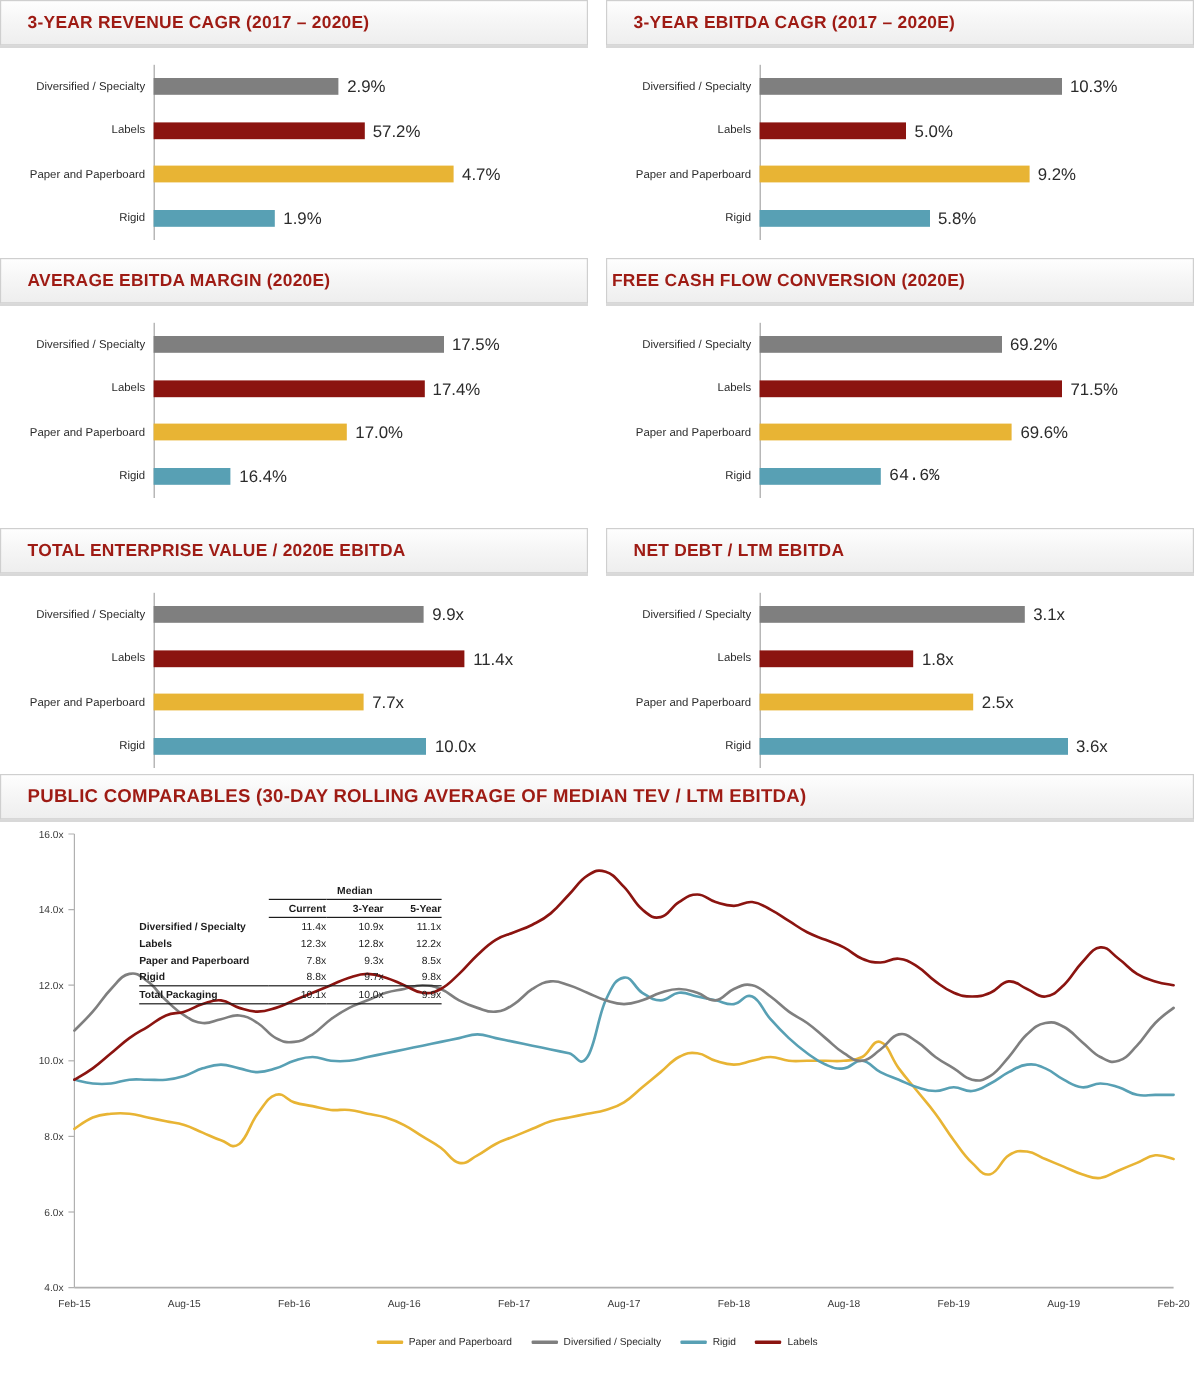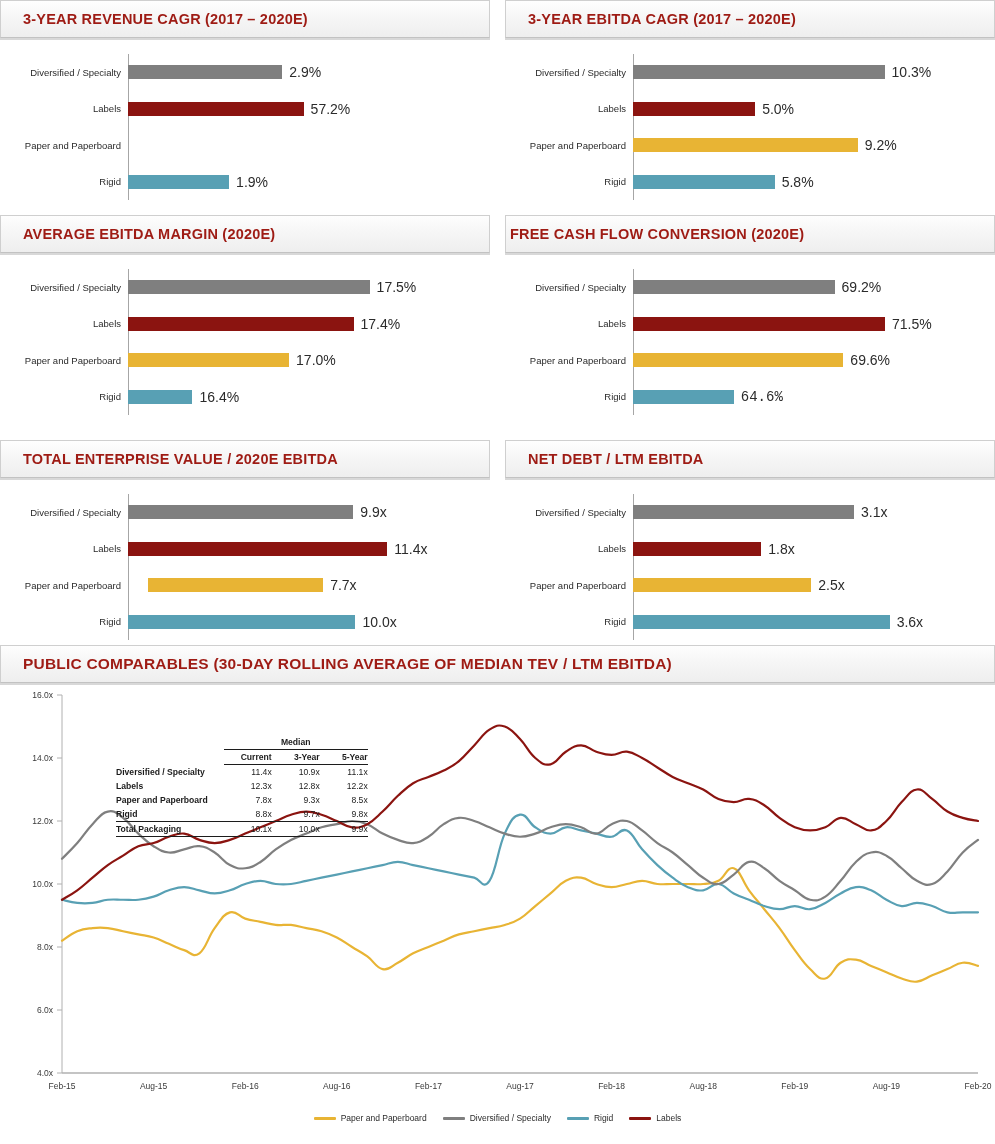--- a/index.html
+++ b/index.html
@@ -104,20 +104,24 @@
           </div>
           <div class="bc-row" style="height: 36.5px;">
             <div class="bc-label" style="width: 128px;">Labels</div>
             <div class="bc-track" style="height: 36.5px;">
               <div class="bc-bar" style="width: 175.607px; height: 14px; background: rgb(139, 20, 16);"></div>
               <span class="bc-val" style="left: 182.607px;">57.2%</span>
             </div>
           </div>
           <div class="bc-row" style="height: 36.5px;">
             <div class="bc-label" style="width: 128px;">Paper and Paperboard</div>
+            <div class="bc-track" style="height: 36.5px;">
+              <div class="bc-bar" style="width: 250.107px; height: 14px; background: rgb(232, 180, 52);"></div>
+              <span class="bc-val" style="left: 257.107px;">4.7%</span>
+            </div>
           </div>
           <div class="bc-row" style="height: 36.5px;">
             <div class="bc-label" style="width: 128px;">Rigid</div>
             <div class="bc-track" style="height: 36.5px;">
               <div class="bc-bar" style="width: 101.107px; height: 14px; background: rgb(88, 160, 180);"></div>
               <span class="bc-val" style="left: 108.107px;">1.9%</span>
             </div>
           </div>
         </div>
       </div>
@@ -244,21 +248,21 @@
           </div>
           <div class="bc-row" style="height: 36.5px;">
             <div class="bc-label" style="width: 128px;">Labels</div>
             <div class="bc-track" style="height: 36.5px;">
               <div class="bc-bar" style="width: 259.328px; height: 14px; background: rgb(139, 20, 16);"></div>
               <span class="bc-val" style="left: 266.328px;">11.4x</span>
             </div>
           </div>
           <div class="bc-row" style="height: 36.5px;">
             <div class="bc-label" style="width: 128px;">Paper and Paperboard</div>
-            <div class="bc-track" style="height: 36.5px; margin-left: 20px;">
+            <div class="bc-track" style="height: 36.5px;">
               <div class="bc-bar" style="width: 175.16px; height: 14px; background: rgb(232, 180, 52);"></div>
               <span class="bc-val" style="left: 182.16px;">7.7x</span>
             </div>
           </div>
           <div class="bc-row" style="height: 36.5px;">
             <div class="bc-label" style="width: 128px;">Rigid</div>
             <div class="bc-track" style="height: 36.5px;">
               <div class="bc-bar" style="width: 227.481px; height: 14px; background: rgb(88, 160, 180);"></div>
               <span class="bc-val" style="left: 234.481px;">10.0x</span>
             </div>

